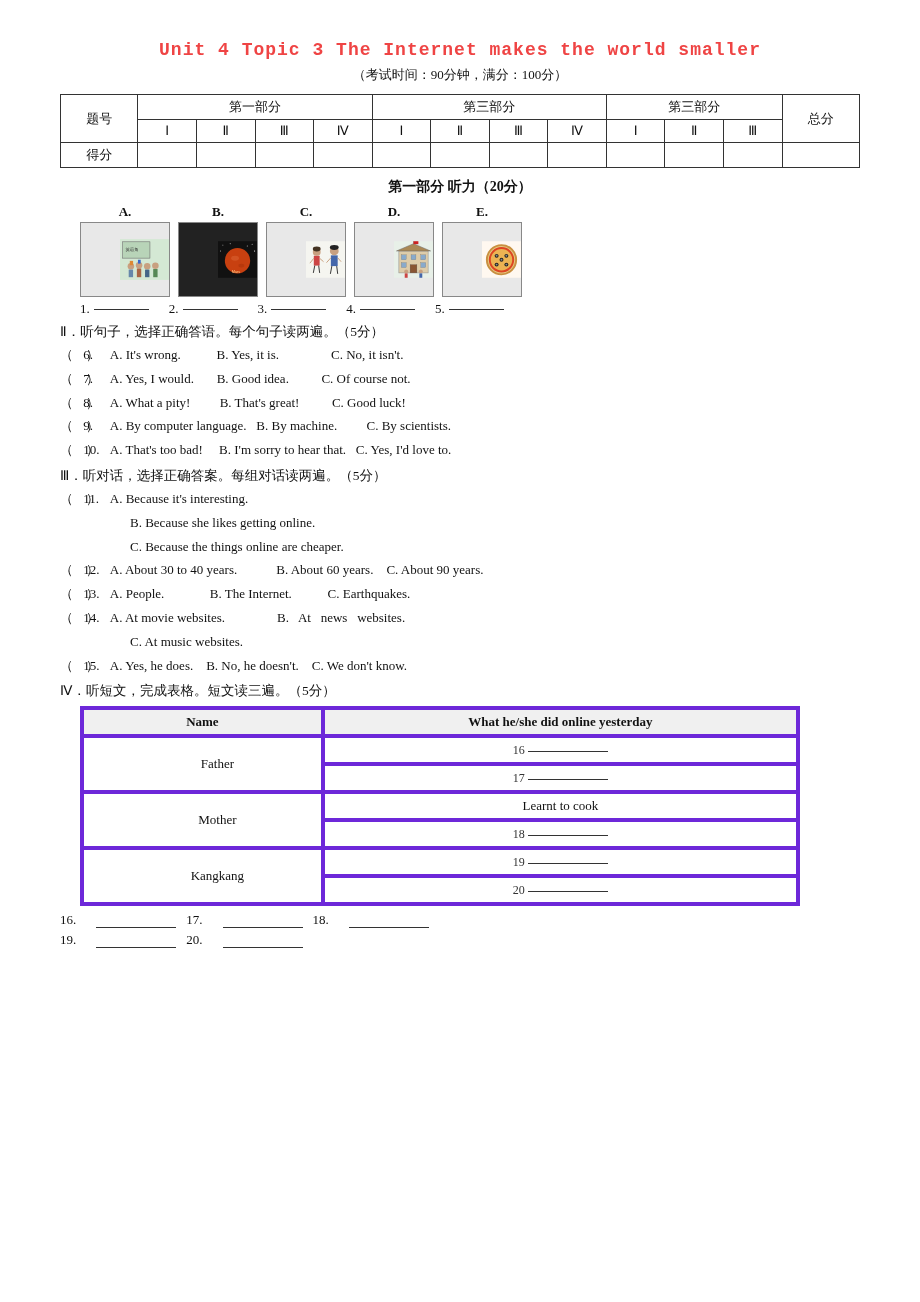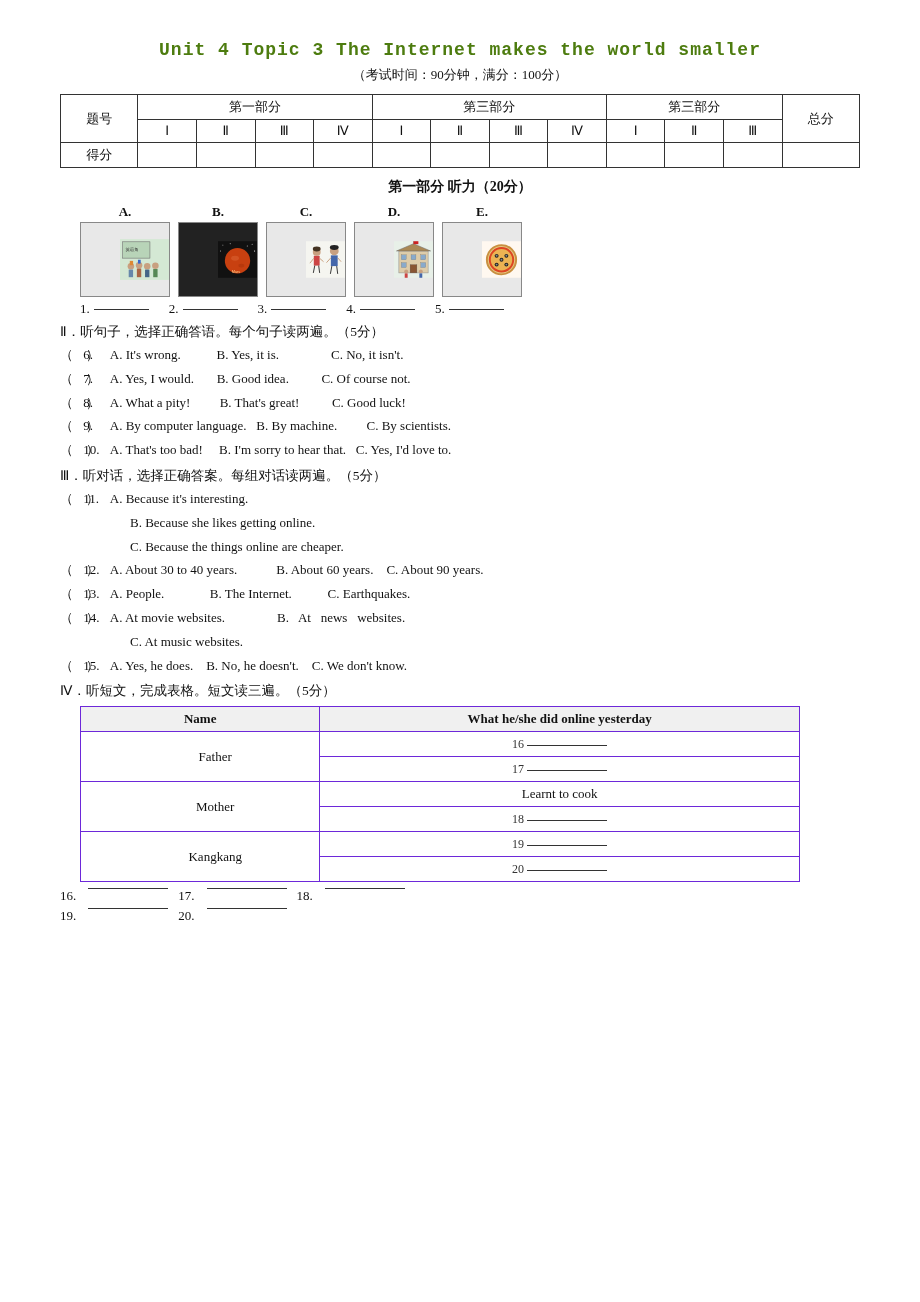--- a/index.html
+++ b/index.html
@@ -7,21 +7,21 @@
       background: #fff;
       font-family: "SimSun", "宋体", serif;
       font-size: 14px;
       color: #111;
       width: 920px;
       min-height: 1302px;
       padding: 40px 60px 40px 60px;
     }
     .main-title {
       text-align: center;
-      color: #4d7c0f;
+      color: #ef4444;
       font-size: 18px;
       font-weight: bold;
       font-family: "Courier New", monospace;
       letter-spacing: 1px;
       margin-bottom: 6px;
     }
     .subtitle {
       text-align: center;
       font-size: 13px;
       margin-bottom: 10px;
@@ -121,21 +121,21 @@
     }
 
     
     .iv-table {
       width: 90%;
       border-collapse: collapse;
       margin: 6px 0 6px 20px;
       font-size: 13px;
     }
     .iv-table td, .iv-table th {
-      border: 1px solid #6d28d9;
+      border: 4px solid #6d28d9;
       padding: 4px 8px;
       text-align: center;
     }
     .iv-table th {
       background: #f0f0f0;
       font-weight: bold;
     }
     .iv-table td.name-col {
       font-weight: normal;
       padding-left: 38px;
@@ -152,22 +152,22 @@
     }
     .answers-row {
       display: flex;
       gap: 10px;
       margin: 4px 0 4px 0;
       font-size: 13px;
       flex-wrap: wrap;
     }
     .ans-item {
       display: flex;
-      align-items: flex-start;
-      gap: 12px;
+      align-items: flex-end;
+      gap: 20px;
     }
     .ans-line {
       display: inline-block;
       width: 80px;
       border-bottom: 1px solid #333;
     }
   </style>
 </head>
 <body>
 

